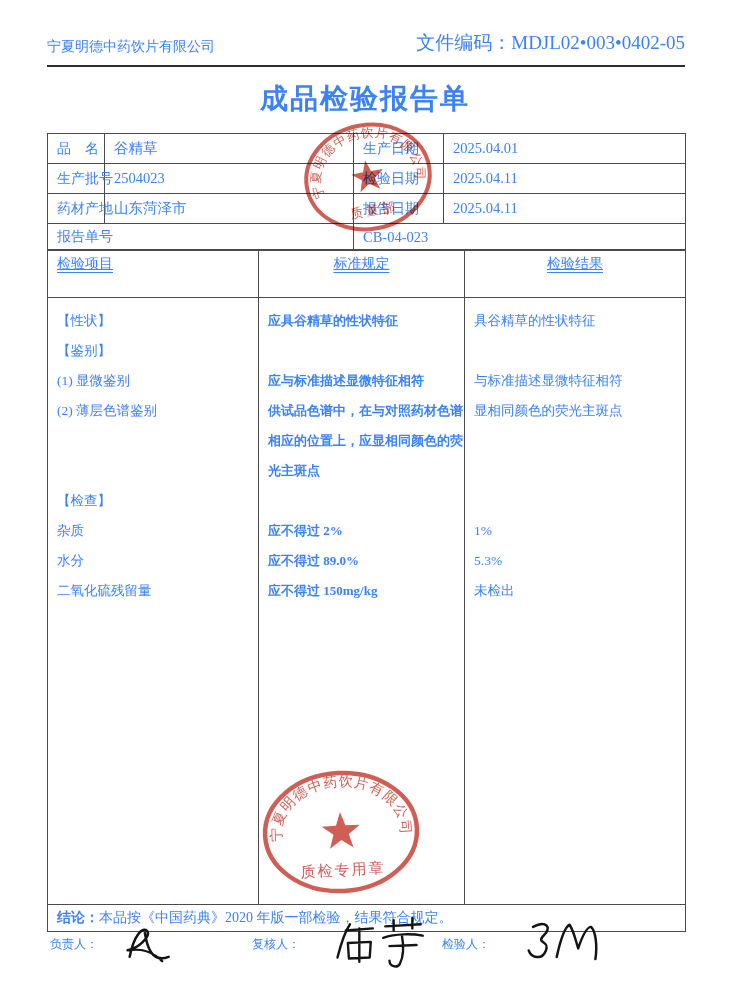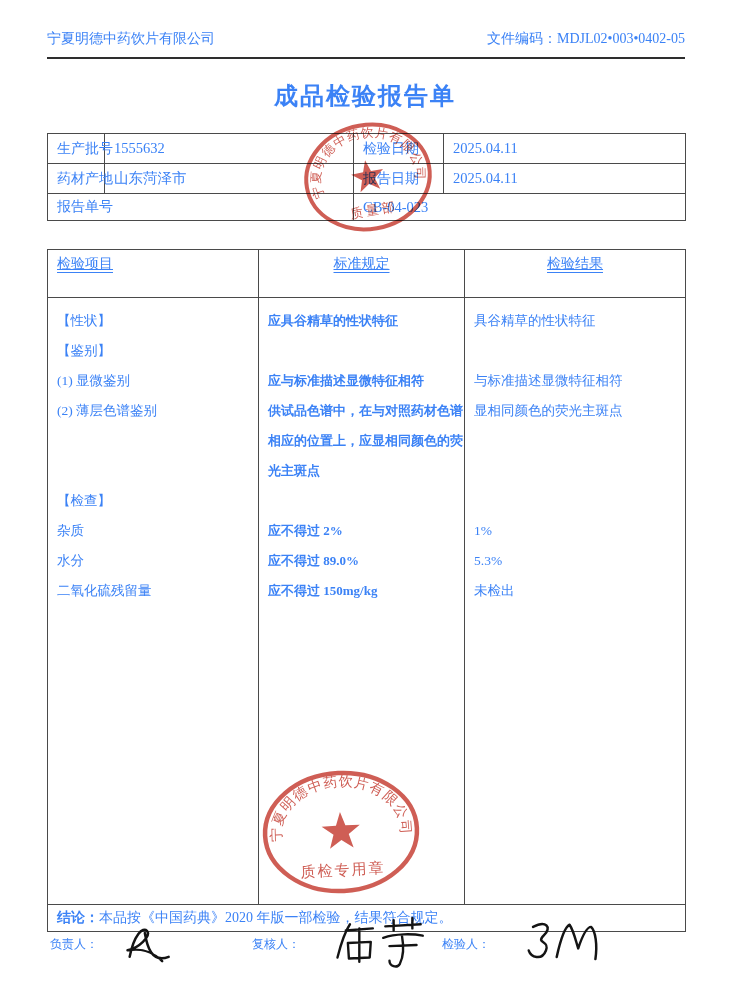--- a/index.html
+++ b/index.html
@@ -9,25 +9,25 @@
     background:#ffffff; overflow:hidden;
     font-family:"Liberation Serif","DejaVu Serif",serif;
     color:#3b82f6;
   }
   
   .doc-header {
     position:absolute; left:47px; top:30px; width:638px;
     display:flex; justify-content:space-between; align-items:flex-end;
     font-size:14px; padding-bottom:9px; border-bottom:2px solid #2e2e2e;
   }
-  .doc-code { font-size:14px; }
+  .doc-code { font-size:19px; }
   
   .doc-title {
     position:absolute; left:0; top:80px; width:100%;
-    text-align:center; font-size:24px; font-weight:bold; letter-spacing:2px;
+    text-align:center; font-size:28px; font-weight:bold; letter-spacing:2px;
   }
   
   table { border-collapse:collapse; table-layout:fixed; }
   td, th { border:1px solid #4a4a4a; font-weight:normal; }
   .info-table { position:absolute; left:47px; top:133px; width:638px; }
   .info-table td { height:30px; font-size:14px; padding:0 0 0 9px; vertical-align:middle; white-space:nowrap; }
   .info-table tr.short td { height:27px; }
   .info-table .val { font-size:14.5px; }
   .main-table { position:absolute; left:47px; top:249px; width:638px; }
   .main-table th {
@@ -64,22 +64,28 @@
 
   <table class="info-table">
     <colgroup>
         <col style="width:57px">
         <col style="width:249px">
         <col style="width:90px">
         <col style="width:242px">
       </colgroup>
     <tbody>
       <tr>
+        <td>品　名</td>
+        <td class="val">谷精草</td>
+        <td>生产日期</td>
+        <td class="val">2025.04.01</td>
+      </tr>
+      <tr>
         <td>生产批号</td>
-        <td class="val">1555632</td>
+        <td class="val">2504023</td>
         <td>检验日期</td>
         <td class="val">2025.04.11</td>
       </tr>
       <tr>
         <td>药材产地</td>
         <td class="val">山东菏泽市</td>
         <td>报告日期</td>
         <td class="val">2025.04.11</td>
       </tr>
       <tr class="short">

